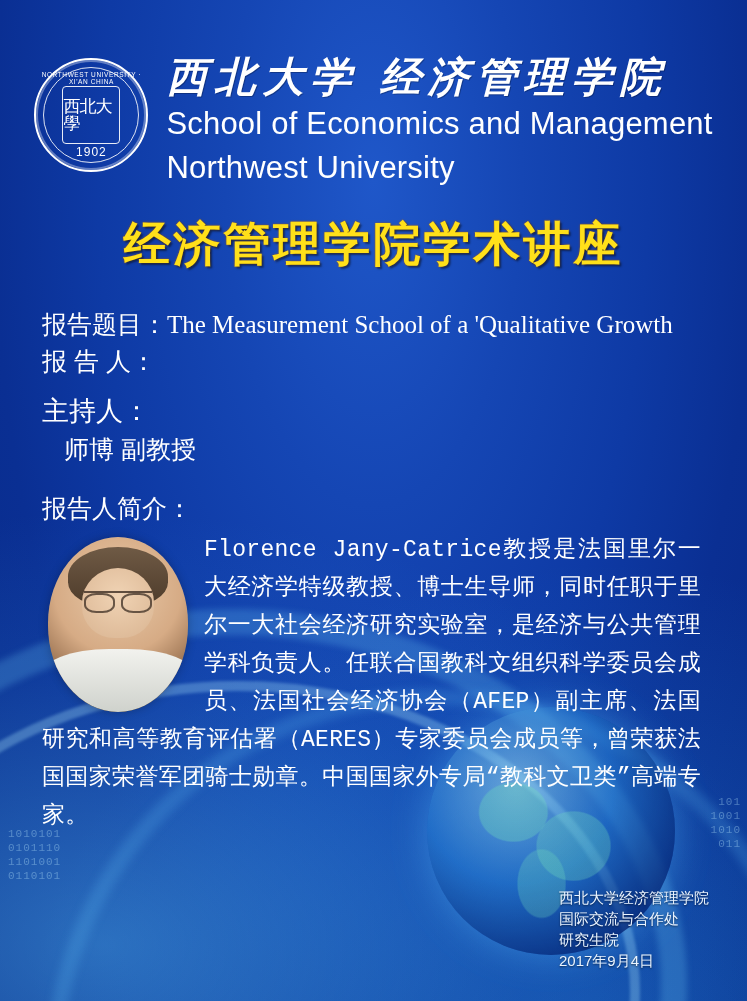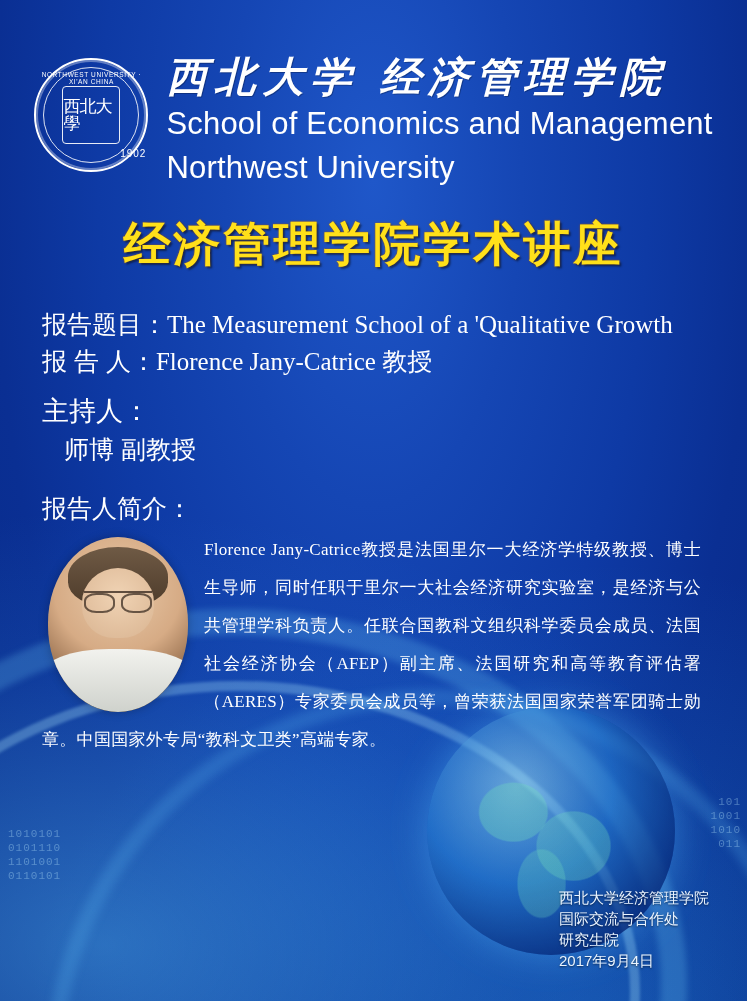--- a/index.html
+++ b/index.html
@@ -114,21 +114,21 @@
   }
   .seal .topword, .seal .botword {
     position: absolute;
     left: 0;
     right: 0;
     text-align: center;
     font-size: 6.5px;
     letter-spacing: 0.6px;
   }
   .seal .topword { top: 11px; }
-  .seal .botword { bottom: 11px; font-size: 10px; letter-spacing: 1px; text-align: right; }
+  .seal .botword { bottom: 11px; font-size: 12px; letter-spacing: 1px; }
   .titles { padding-top: 4px; }
   .cn-brand {
     font-family: "DejaVu Serif", serif;
     font-style: italic;
     font-weight: bold;
     font-size: 41px;
     letter-spacing: 7px;
     line-height: 1.05;
     white-space: nowrap;
     text-shadow: 1px 1px 0 rgba(0,0,0,0.25);
@@ -213,24 +213,24 @@
   .portrait .scarf {
     position: absolute; left: -6%; right: -6%; bottom: 0; height: 36%;
     background: linear-gradient(#f2f2ee, #cfd2cc);
     border-radius: 44% 44% 0 0;
   }
   .portrait .shoulder {
     position: absolute; left: -10%; right: -10%; bottom: 0; height: 18%;
     background: linear-gradient(#2d2f35, #15171c);
   }
   .bio-text {
-    font-size: 17px;
+    font-size: 23px;
     line-height: 38px;
     text-align: justify;
-    font-family: Liberation Serif, serif;
+    font-family: Liberation Mono, monospace;
     letter-spacing: 0.3px;
   }
 
   
   .when-where {
     position: absolute;
     left: 42px;
     right: 30px;
     top: 778px;
   }
@@ -290,21 +290,20 @@
 
   <div class="headline">经济管理学院学术讲座</div>
 
   <div class="fields">
     <div class="frow">
       <span class="flabel">报告题目：</span>
       <span class="fvalue">The Measurement School of a 'Qualitative Growth</span>
     </div>
     <div class="frow">
       <span class="flabel">报  告  人：</span>
-      <span class="fvalue">Florence Jany-Catrice  教授</span>
     </div>
     <div class="frow frow-host">
       <span class="flabel">主持人：</span>
       <span class="fvalue">师博 副教授</span>
     </div>
     <div class="bio-label">报告人简介：</div>
   </div>
 
   <div class="bio-wrap">
     <div class="portrait">

